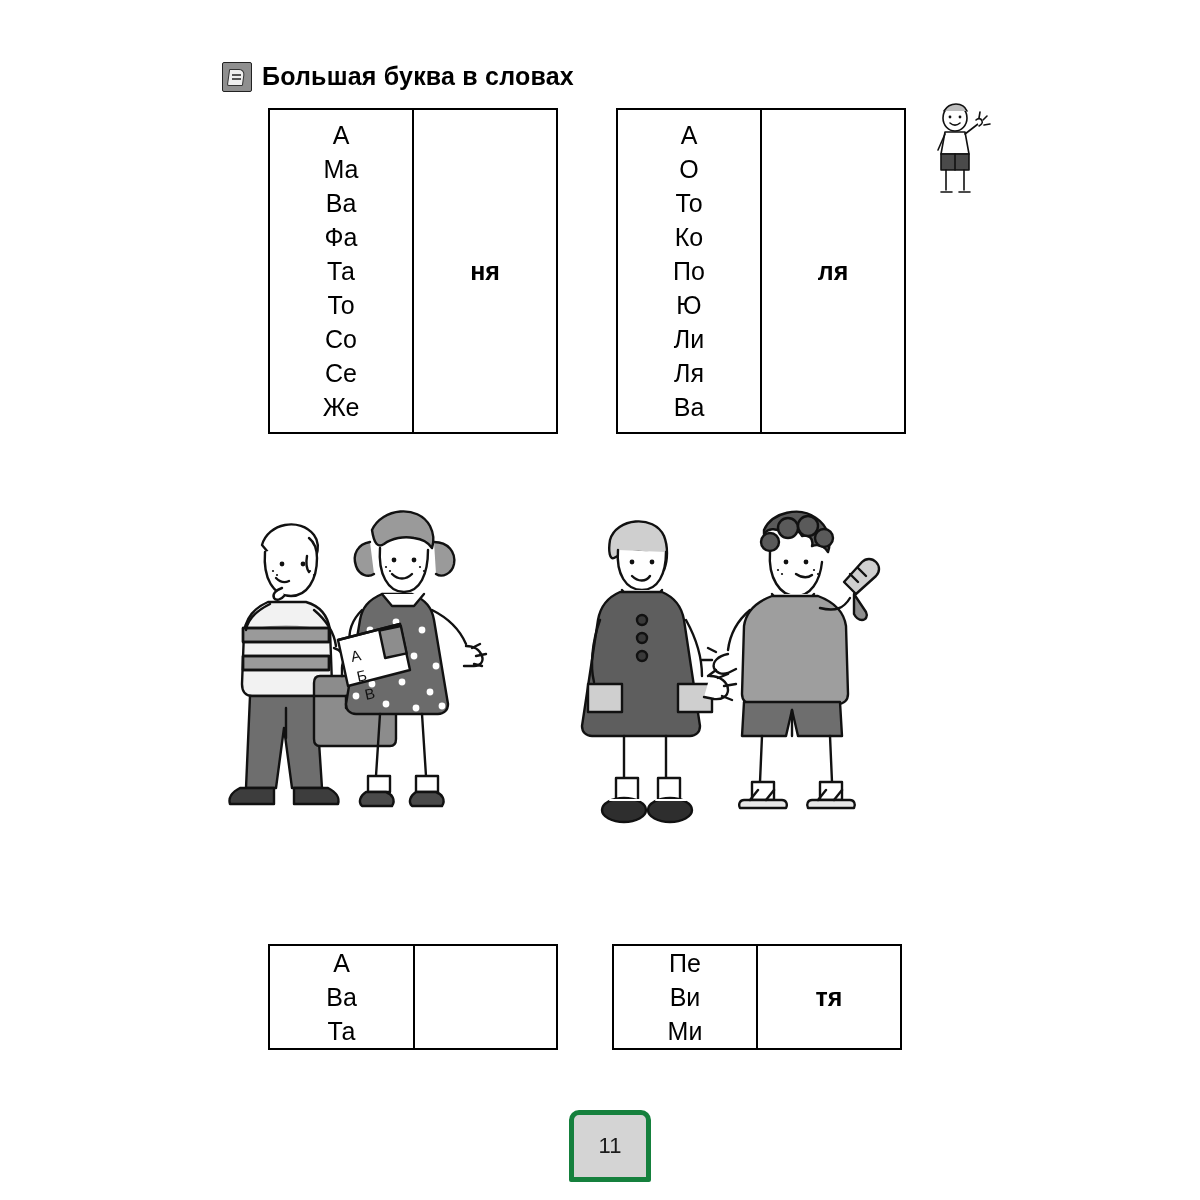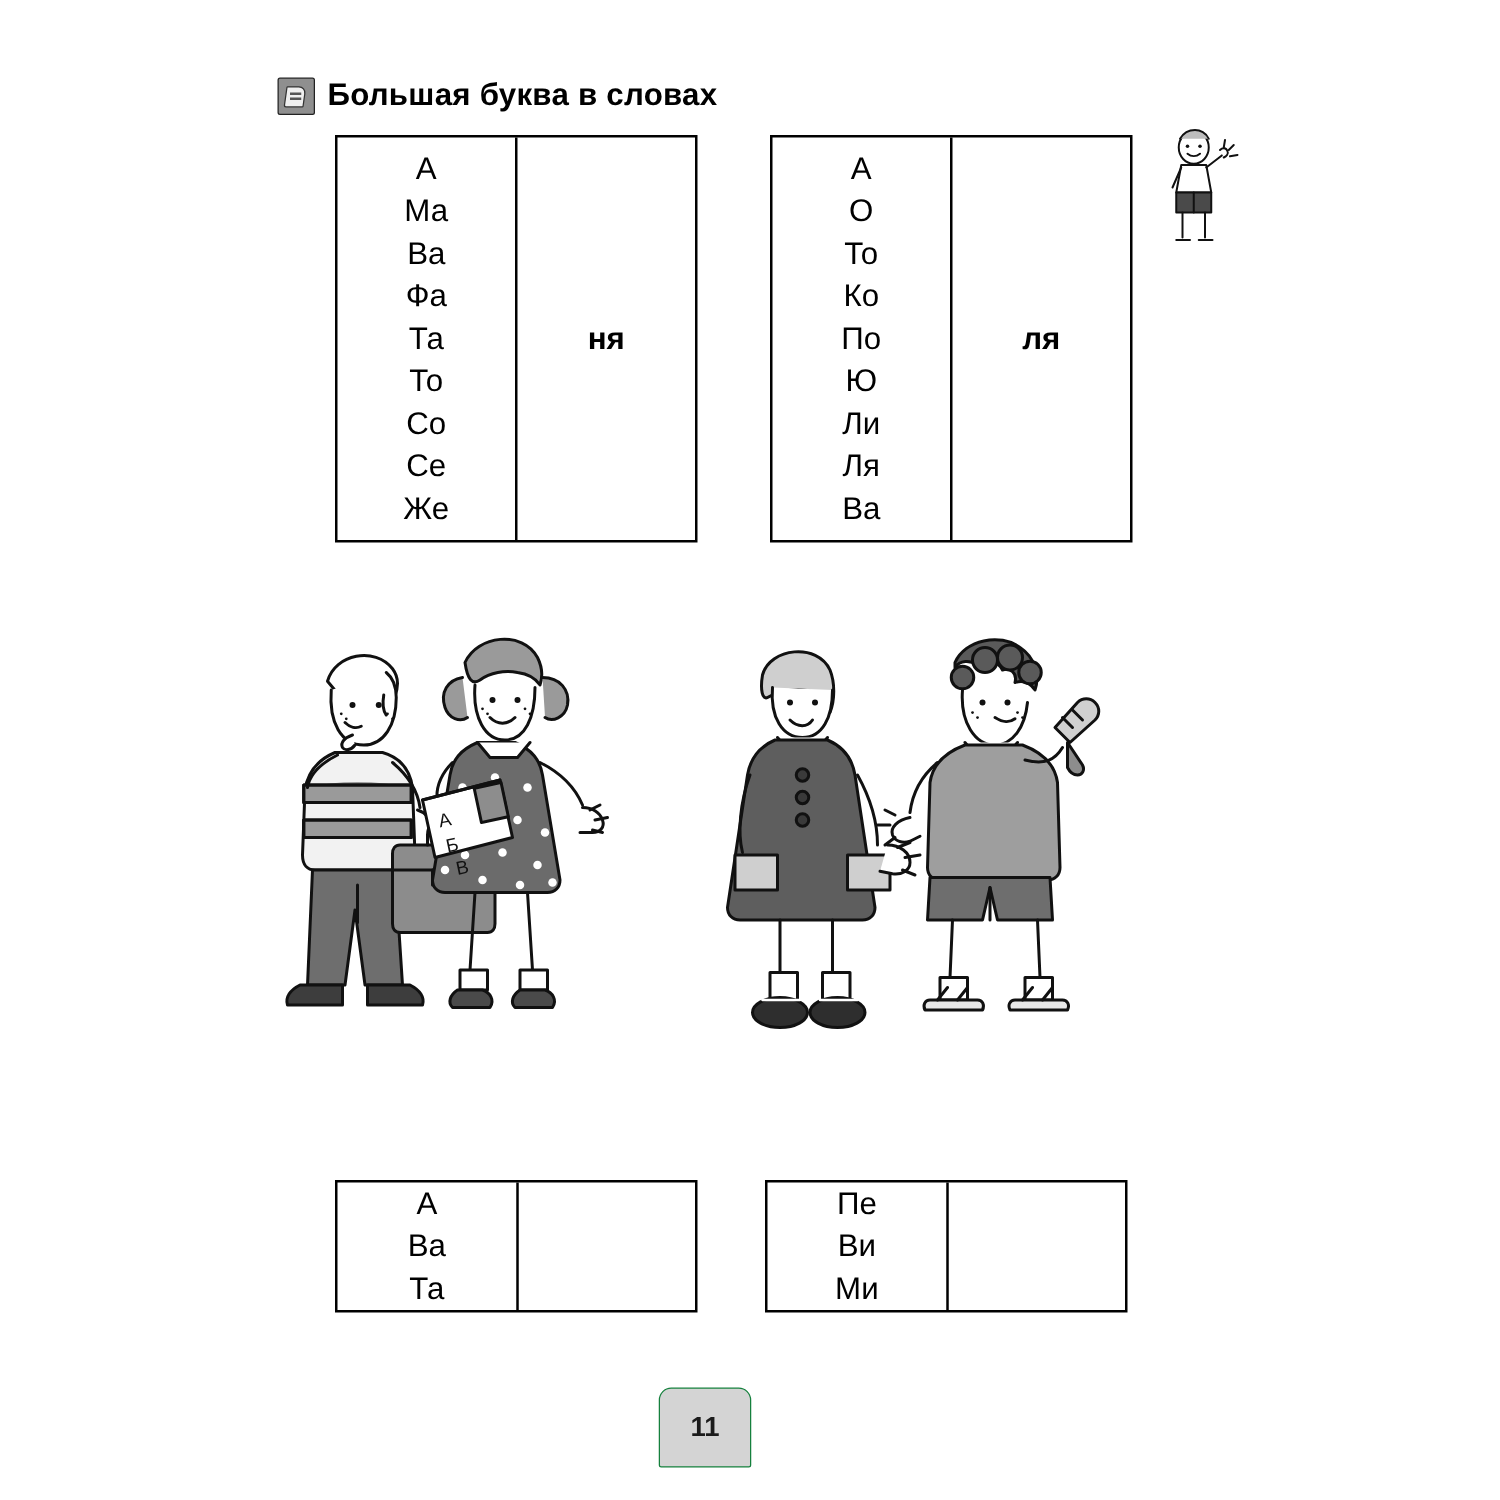--- a/index.html
+++ b/index.html
@@ -122,32 +122,32 @@
   }
   .corner-kid {
     position: absolute;
     left: 915px;
     top: 100px;
     width: 80px;
     height: 110px;
   }
   .page-number {
     position: absolute;
-    left: 527px;
+    left: 569px;
     top: 1110px;
     width: 72px;
     height: 62px;
     background: #d4d4d4;
-    border: 1px solid #15803d;
+    border: 5px solid #15803d;
     border-radius: 10px 10px 2px 2px;
     display: flex;
     align-items: center;
     justify-content: center;
     font-size: 22px;
-    font-weight: bold;
+    font-weight: normal;
     color: #1b1b1b;
   }
 </style>
 </head>
 <body>
 
 <div class="heading">
   <span class="heading-icon"></span>
   <span class="heading-text">Большая буква в словах</span>
 </div>
@@ -189,20 +189,21 @@
     <span>Та</span>
   </div>
 </div>
 
 <div class="wtable" id="table-tya">
   <div class="col-syl">
     <span>Пе</span>
     <span>Ви</span>
     <span>Ми</span>
   </div>
+  <div class="col-end">тя</div>
 </div>
 
 <div class="corner-kid">
   <svg viewBox="0 0 80 110" width="80" height="110" aria-hidden="true">
     <g fill="none" stroke="#111" stroke-width="1.6" stroke-linecap="round" stroke-linejoin="round">
 
       <ellipse cx="40" cy="18" rx="12" ry="13" fill="#fff"></ellipse>
       <path d="M29 11c3-5 8-7 12-7s9 2 11 7" fill="#bdbdbd" stroke="#111"></path>
       <circle cx="35" cy="17" r="1.4" fill="#111" stroke="none"></circle>
       <circle cx="45" cy="17" r="1.4" fill="#111" stroke="none"></circle>

